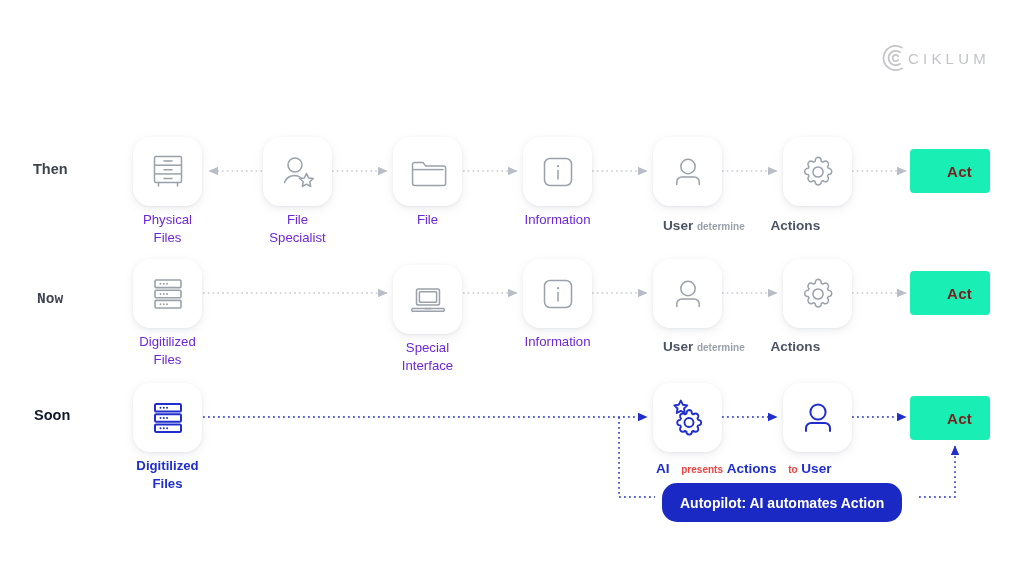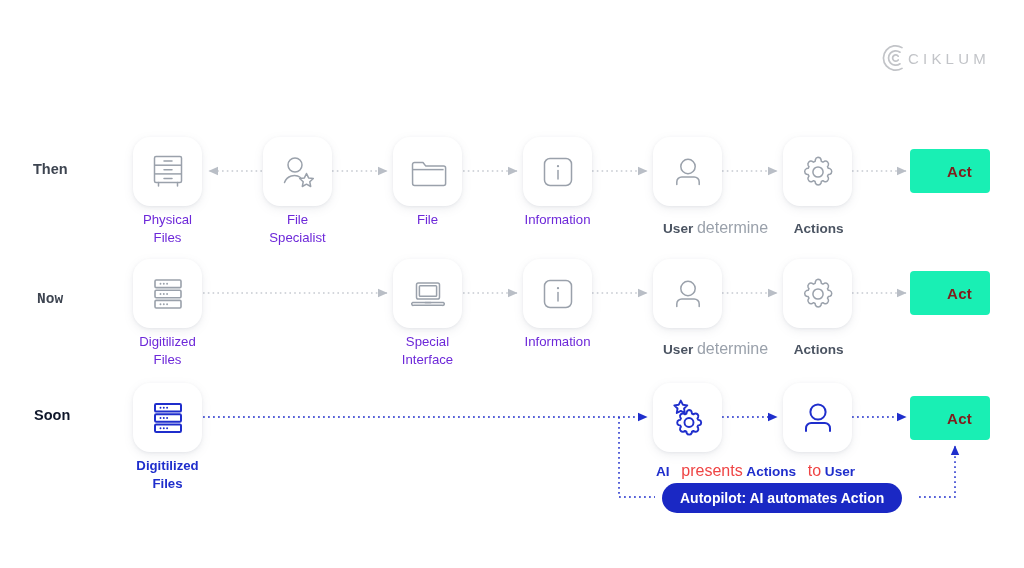--- a/index.html
+++ b/index.html
@@ -40,35 +40,35 @@
     white-space:pre-line;
   }
   .node-caption.blue{color:#1f2ecc;font-weight:700;}
 
   
   .phrase{
     position:absolute;font-size:13.2px;color:#6b7280;line-height:1.33;
     white-space:nowrap;
   }
   .phrase .strong{font-weight:700;color:#4b5462;font-size:13.6px;}
-  .phrase .weak{font-weight:400;color:#9aa1ab;font-size:16px;}
+  .phrase .weak{font-weight:700;color:#9aa1ab;font-size:10px;}
   .phrase.blue .strong{color:#1f2ecc;}
   .phrase.blue .weak{color:#ef4444;margin-left:8px;}
 
   
   .act{
     position:absolute;width:80px;height:44px;border-radius:4px;
     background:#19efb4;display:flex;align-items:center;justify-content:center;
     color:#7f1d1d;font-size:15px;font-weight:700;letter-spacing:.2px;
     border:none;cursor:pointer;padding-left:25px;
   }
 
   
   .pill{
-    position:absolute;height:30px;border-radius:15px;background:#1a28c4;
+    position:absolute;height:39px;border-radius:15px;background:#1a28c4;
     display:flex;align-items:center;justify-content:center;
     color:#ffffff;font-size:14px;font-weight:700;white-space:nowrap;
     padding:0 18px;cursor:pointer;
   }
 
   
   .conn{position:absolute;left:0;top:0;width:1024px;height:568px;pointer-events:none;}
 </style>
 </head>
 <body>
@@ -233,21 +233,21 @@
           <circle cx="10.5" cy="29.2" r=".95" fill="#9aa1ab" stroke="none"></circle>
           <circle cx="13.8" cy="29.2" r=".95" fill="#9aa1ab" stroke="none"></circle>
           <circle cx="17.1" cy="29.2" r=".95" fill="#9aa1ab" stroke="none"></circle>
         </svg>
       </span>
     </div>
     <div class="node-caption">Digitilized
 Files</div>
   </div>
 
-  <div class="node" style="left:393px;top:259px;">
+  <div class="node" style="left:393px;top:265px;">
     <div class="card">
       <span>
         <svg width="40" height="34" viewBox="0 0 40 34" fill="none" stroke="#9aa1ab" stroke-width="1.5">
           <rect x="8.5" y="6" width="23" height="16" rx="1.8"></rect>
           <rect x="11.4" y="8.8" width="17.2" height="10.4" rx=".8"></rect>
           <path d="M4.5,25.6 h31 a1.4,1.4 0 0 1 -1.4,2.6 h-28.2 a1.4,1.4 0 0 1 -1.4,-2.6 z" stroke-linejoin="round"></path>
           <path d="M16.8,25.6 h6.4"></path>
         </svg>
       </span>
     </div>

